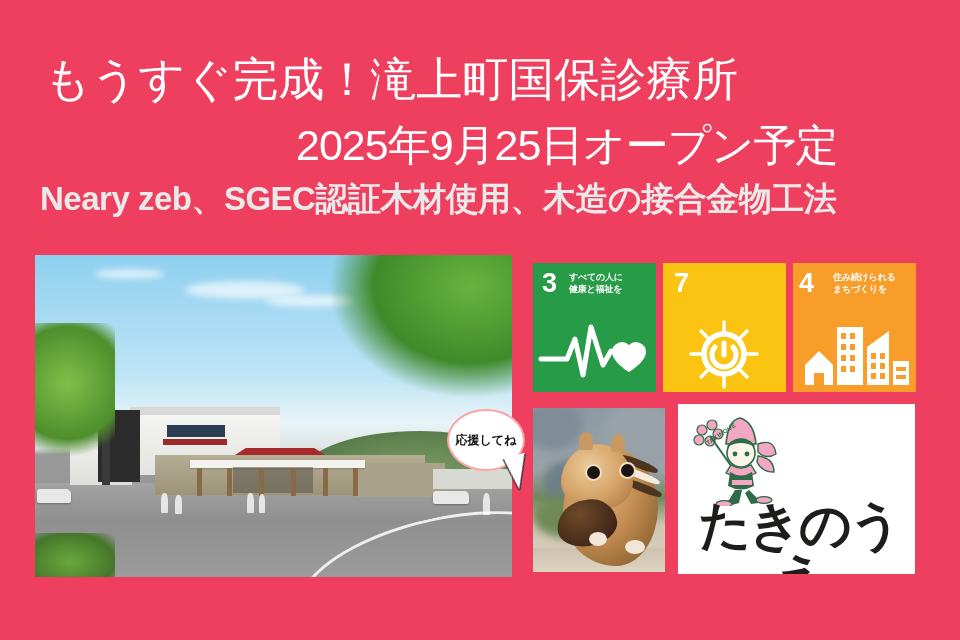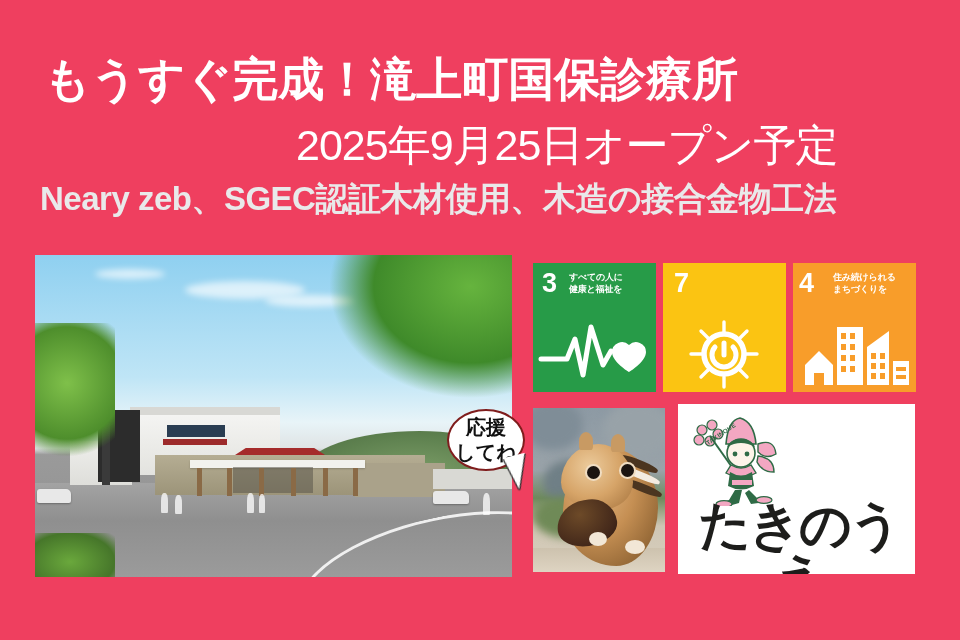--- a/index.html
+++ b/index.html
@@ -9,21 +9,21 @@
     font-family:"Liberation Sans","DejaVu Sans",sans-serif;
     overflow:hidden;
     position:relative;
   }
 
   
   .headings { position:absolute; left:0; top:0; width:960px; }
 
   .title-line1 {
     position:absolute; left:44px; top:56px;
-    font-size:46px; font-weight:700; color:#ffffff;
+    font-size:46px; font-weight:400; color:#ffffff;
     letter-spacing:0px; white-space:nowrap; line-height:1;
   }
   .title-line2 {
     position:absolute; left:296px; top:124px;
     font-size:43px; font-weight:400; color:#ffffff;
     white-space:nowrap; line-height:1; letter-spacing:-1px;
   }
   .title-line3 {
     position:absolute; left:40px; top:182px;
     font-size:33px; font-weight:700; color:#e9e9ea;
@@ -148,23 +148,23 @@
     border-radius:50% 42% 52% 48%/60% 55% 45% 40%;transform:rotate(-8deg);
   }
   .cm-paw{position:absolute;background:#f2e7d6;border-radius:50%;}
   .cm-gravel{position:absolute;left:0;top:140px;width:132px;height:24px;
     background:linear-gradient(#cdc2ae,#ded4c2);}
 
   
   .speech-bubble {
     position:absolute; left:447px; top:409px;
     width:78px; height:62px; background:#ffffff;
-    border:2px solid #7f1d1d; border-radius:50%;
-    display:flex; flex-direction:column; align-items:center; justify-content:center;
-    color:#111; font-size:20px; font-weight:700; line-height:1.25;
+    border:2px solid #fca5a5; border-radius:50%;
+    display:flex; align-items:center; justify-content:center;
+    color:#111; font-size:12px; font-weight:700; line-height:1.25;
   }
   .speech-tail{
     position:absolute; left:58px; top:44px; width:0;height:0;
     border-left:8px solid transparent; border-right:14px solid transparent;
     border-top:34px solid #fff; transform:rotate(-14deg);
     filter:drop-shadow(1px 1px 0 #2a2a2a) drop-shadow(-1px 1px 0 #2a2a2a);
   }
 
   
   .logo-card {

